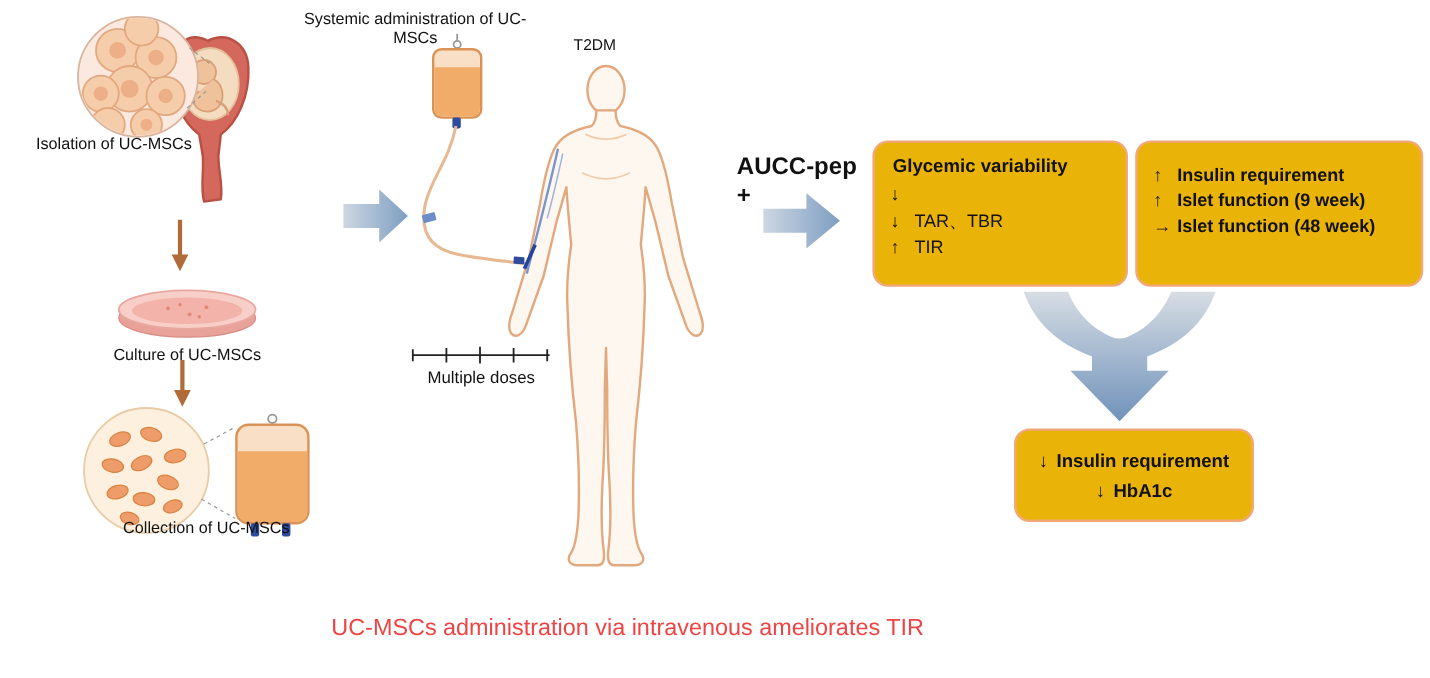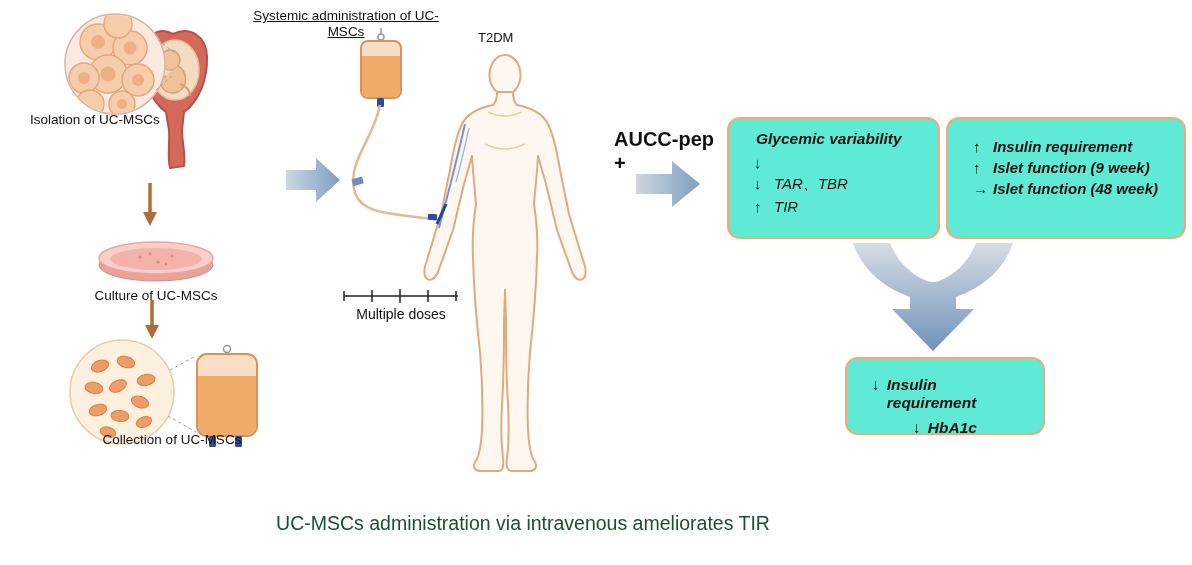--- a/index.html
+++ b/index.html
@@ -1,28 +1,28 @@
 <!DOCTYPE html>
 <html><head>
 <meta charset="utf-8">
 <style>
   html,body{margin:0;padding:0;background:#fff;}
   .stage{position:relative;width:1192px;height:565px;background:#ffffff;overflow:hidden;
          font-family:"Liberation Sans", sans-serif;color:#111;}
   .abs{position:absolute;}
   .label{position:absolute;font-size:13.5px;color:#111;line-height:1.2;}
   .center{text-align:center;}
-  .obox{position:absolute;background:#5eead4;border:2.5px solid #F2A878;border-radius:13px;
-        padding:10px 25px;font-size:15px;color:#111;box-sizing:border-box;font-style:italic;}
+  .obox{position:absolute;background:#eab308;border:2.5px solid #F2A878;border-radius:13px;
+        padding:10px 13px;font-size:15px;color:#111;box-sizing:border-box;}
   .obox-title{font-weight:bold;font-size:15.5px;margin:1px 0 6px 2px;}
   .oline{display:flex;align-items:baseline;gap:7px;margin:4px 0;}
   .oline .dir{width:13px;display:inline-block;}
   .bold .oline{font-weight:bold;}
   .finalbox .oline{justify-content:center;font-weight:bold;font-size:15.5px;margin:7px 0;}
-  .caption{position:absolute;font-size:19.5px;color:#14532d;}
+  .caption{position:absolute;font-size:19.5px;color:#ef4444;}
 </style>
 </head>
 <body>
 
 <div class="stage">
 
   <svg class="abs" style="left:60px;top:12px;" width="152" height="174" viewBox="0 0 152 174">
 
     <g transform="translate(80,16)">
       <path d="M33,6 C50,-2 66,8 67,28 C68,52 58,74 44,84 L42,102 C42,116 46,126 44,138 L30,140 C27,127 30,117 29,102 L26,84 C12,74 2,52 3,28 C4,8 18,-2 33,6 Z" fill="#D4685C" stroke="#B85043" stroke-width="2" stroke-linejoin="round"></path>
@@ -114,21 +114,21 @@
   <svg class="abs" style="left:286px;top:156px;" width="54" height="48">
     <defs>
         <linearGradient id="ga1" x1="0" y1="0" x2="1" y2="0">
       <stop offset="0" stop-color="#CDD7E2"></stop>
           <stop offset="1" stop-color="#7E9EC2"></stop>
     </linearGradient>
       </defs>
     <polygon points="0,14 30,14 30,2 54,24 30,46 30,34 0,34" fill="url(#ga1)"></polygon>
   </svg>
 
-  <div class="label center" style="left:236px;top:8px;width:220px;text-decoration:underline;">Systemic administration of UC-MSCs</div>
+  <div class="label center" style="left:236px;top:8px;width:220px;">Systemic administration of UC-MSCs</div>
 
   <svg class="abs" style="left:356px;top:28px;" width="50" height="82" viewBox="0 0 50 82">
     <line x1="25" y1="0" x2="25" y2="6" stroke="#999" stroke-width="1.5"></line>
     <circle cx="25" cy="9" r="3" fill="none" stroke="#999" stroke-width="1.5"></circle>
     <rect x="5" y="13" width="40" height="57" rx="7" fill="#F9DFC6" stroke="#DB9355" stroke-width="2"></rect>
     <path d="M6,28 L44,28 L44,62 Q44,69 37,69 L13,69 Q6,69 6,62 Z" fill="#F2AC6A"></path>
     <rect x="21" y="70" width="7" height="9" rx="1.5" fill="#2E4B9E"></rect>
   </svg>
 
   <svg class="abs" style="left:330px;top:100px;" width="130" height="132" viewBox="0 0 130 132">

